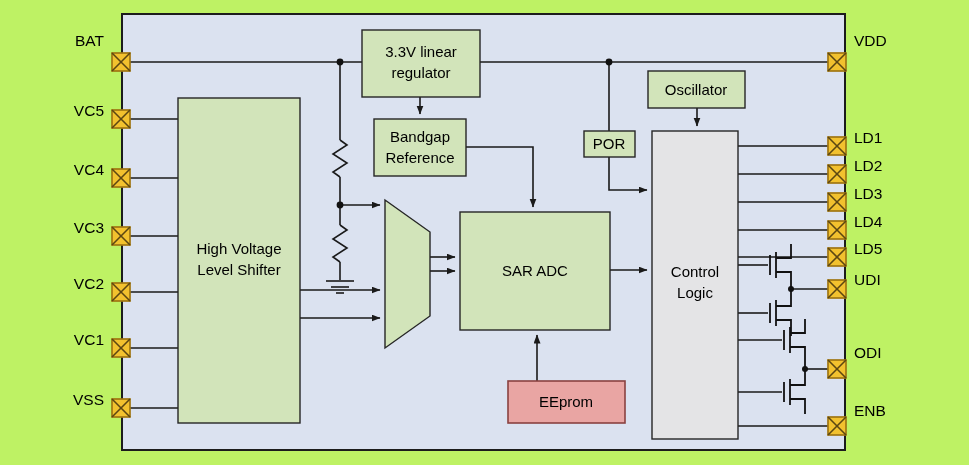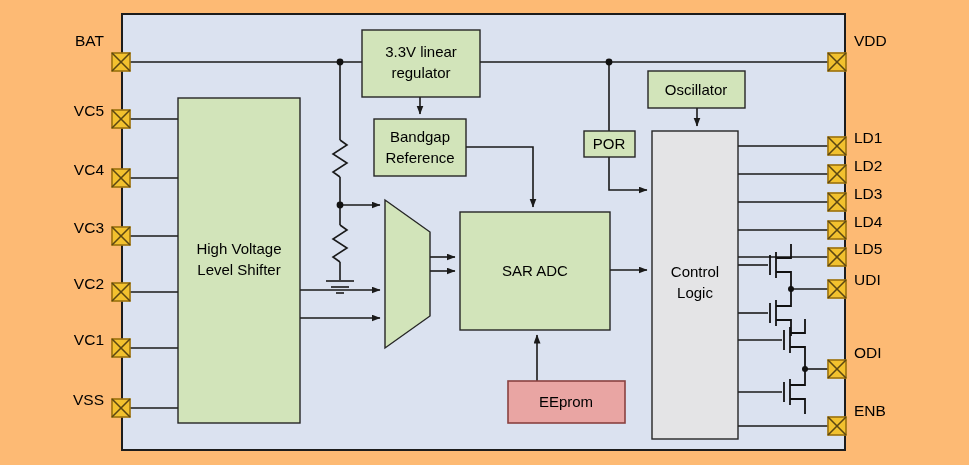--- a/index.html
+++ b/index.html
@@ -1,16 +1,16 @@
 <!DOCTYPE html>
 <html><head>
 <meta charset="utf-8">
 <style>
   html,body{margin:0;padding:0;background:#ffffff;}
-  .stage{width:969px;height:465px;position:relative;background:#fdba74;overflow:hidden;}
+  .stage{width:969px;height:465px;position:relative;background:#bef264;overflow:hidden;}
   svg{display:block;}
   .chip{fill:#dbe2f0;stroke:#1c1c1c;stroke-width:2;}
   .wireset line,.wireset polyline{stroke:#1a1a1a;stroke-width:1.6;fill:none;}
   .tr line,.tr polyline{stroke:#111;stroke-width:1.8;fill:none;}
   .blk-green{fill:#d2e4ba;stroke:#262626;stroke-width:1.4;}
   .blk-gray{fill:#e4e4e6;stroke:#262626;stroke-width:1.4;}
   .blk-pink{fill:#e9a5a3;stroke:#8a4140;stroke-width:1.6;}
   .bt{font-family:"Liberation Sans",sans-serif;font-size:15px;fill:#000;text-anchor:middle;}
   .pl{font-family:"Liberation Sans",sans-serif;font-size:15.5px;fill:#000;}
   .pl-l{text-anchor:end;}

